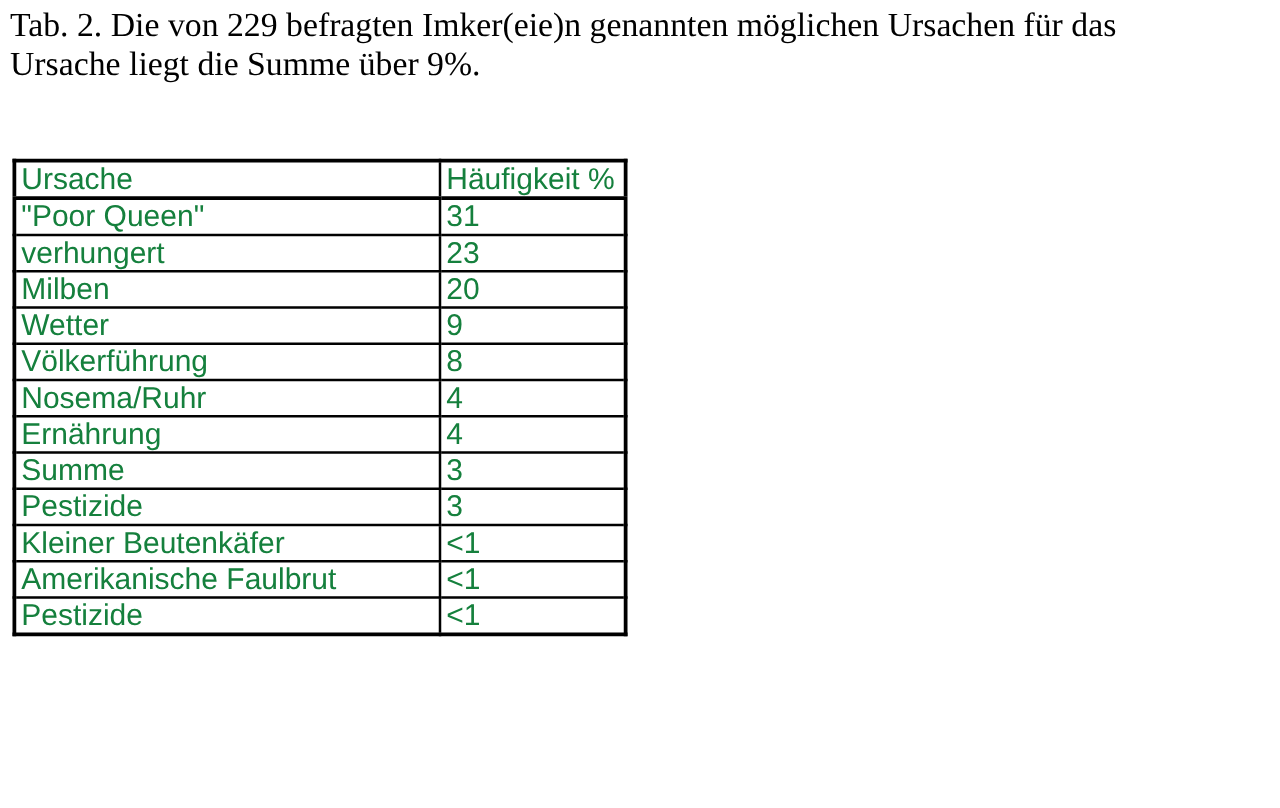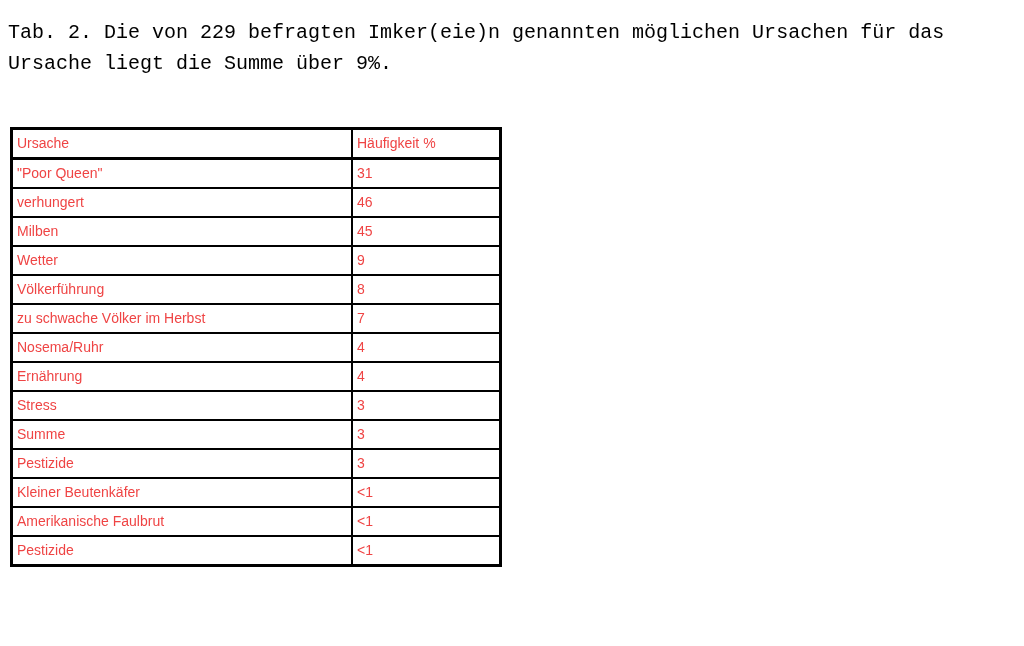--- a/index.html
+++ b/index.html
@@ -14,36 +14,35 @@
     position: relative;
     width: 1024px;
     height: 646px;
     background: #ffffff;
     color: #000000;
   }
   .caption {
     position: absolute;
     left: 8px;
     top: 5px;
-    font-family: Liberation Mono, monospace;
-    font-size: 20px;
+    font-family: Liberation Serif, serif;
+    font-size: 27px;
     line-height: 31px;
     color: #000000;
     white-space: nowrap;
-    margin-top: 12px;
   }
   table.data-table {
     position: absolute;
     left: 10px;
     top: 127px;
     border-collapse: collapse;
     border: 3px solid #000000;
     font-family: "Liberation Sans", sans-serif;
-    font-size: 14px;
-    color: #ef4444;
+    font-size: 24px;
+    color: #15803d;
     table-layout: fixed;
   }
   table.data-table th,
   table.data-table td {
     border: 2px solid #000000;
     height: 27px;
     line-height: 27px;
     padding: 0 4px;
     font-weight: normal;
     text-align: left;
@@ -75,49 +74,41 @@
         <th class="col-freq">Häufigkeit %</th>
       </tr>
     </thead>
     <tbody id="table-body">
         <tr>
           <td class="cell-ursache">"Poor Queen"</td>
           <td class="cell-freq">31</td>
         </tr>
         <tr>
           <td class="cell-ursache">verhungert</td>
-          <td class="cell-freq">46</td>
+          <td class="cell-freq">23</td>
         </tr>
         <tr>
           <td class="cell-ursache">Milben</td>
-          <td class="cell-freq">45</td>
+          <td class="cell-freq">20</td>
         </tr>
         <tr>
           <td class="cell-ursache">Wetter</td>
           <td class="cell-freq">9</td>
         </tr>
         <tr>
           <td class="cell-ursache">Völkerführung</td>
           <td class="cell-freq">8</td>
         </tr>
         <tr>
-          <td class="cell-ursache">zu schwache Völker im Herbst</td>
-          <td class="cell-freq">7</td>
-        </tr>
-        <tr>
           <td class="cell-ursache">Nosema/Ruhr</td>
           <td class="cell-freq">4</td>
         </tr>
         <tr>
           <td class="cell-ursache">Ernährung</td>
           <td class="cell-freq">4</td>
-        </tr>
-        <tr>
-          <td class="cell-ursache">Stress</td>
-          <td class="cell-freq">3</td>
         </tr>
         <tr>
           <td class="cell-ursache">Summe</td>
           <td class="cell-freq">3</td>
         </tr>
         <tr>
           <td class="cell-ursache">Pestizide</td>
           <td class="cell-freq">3</td>
         </tr>
         <tr>

